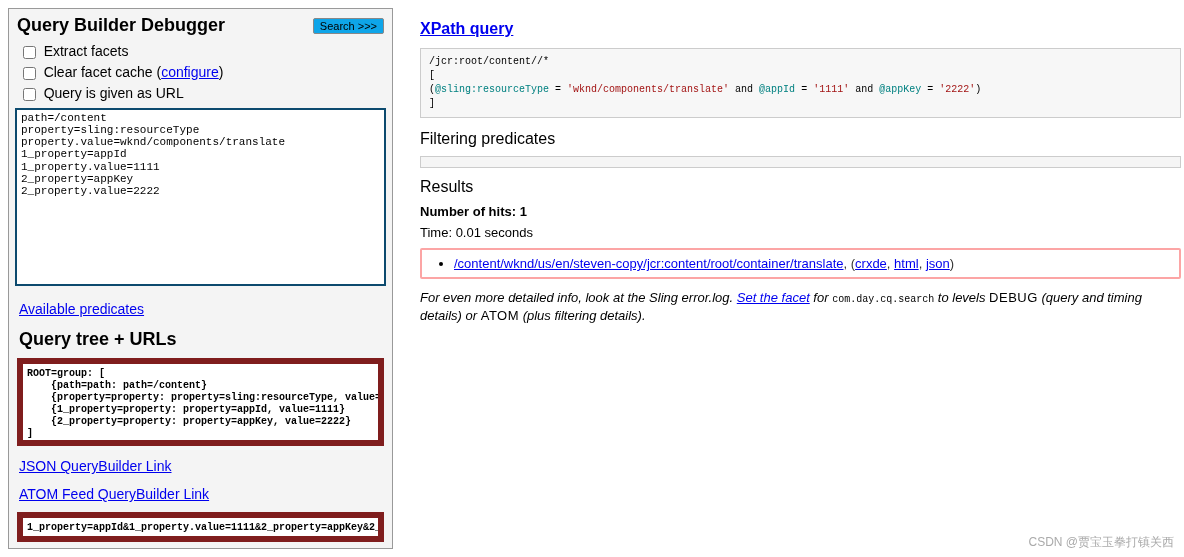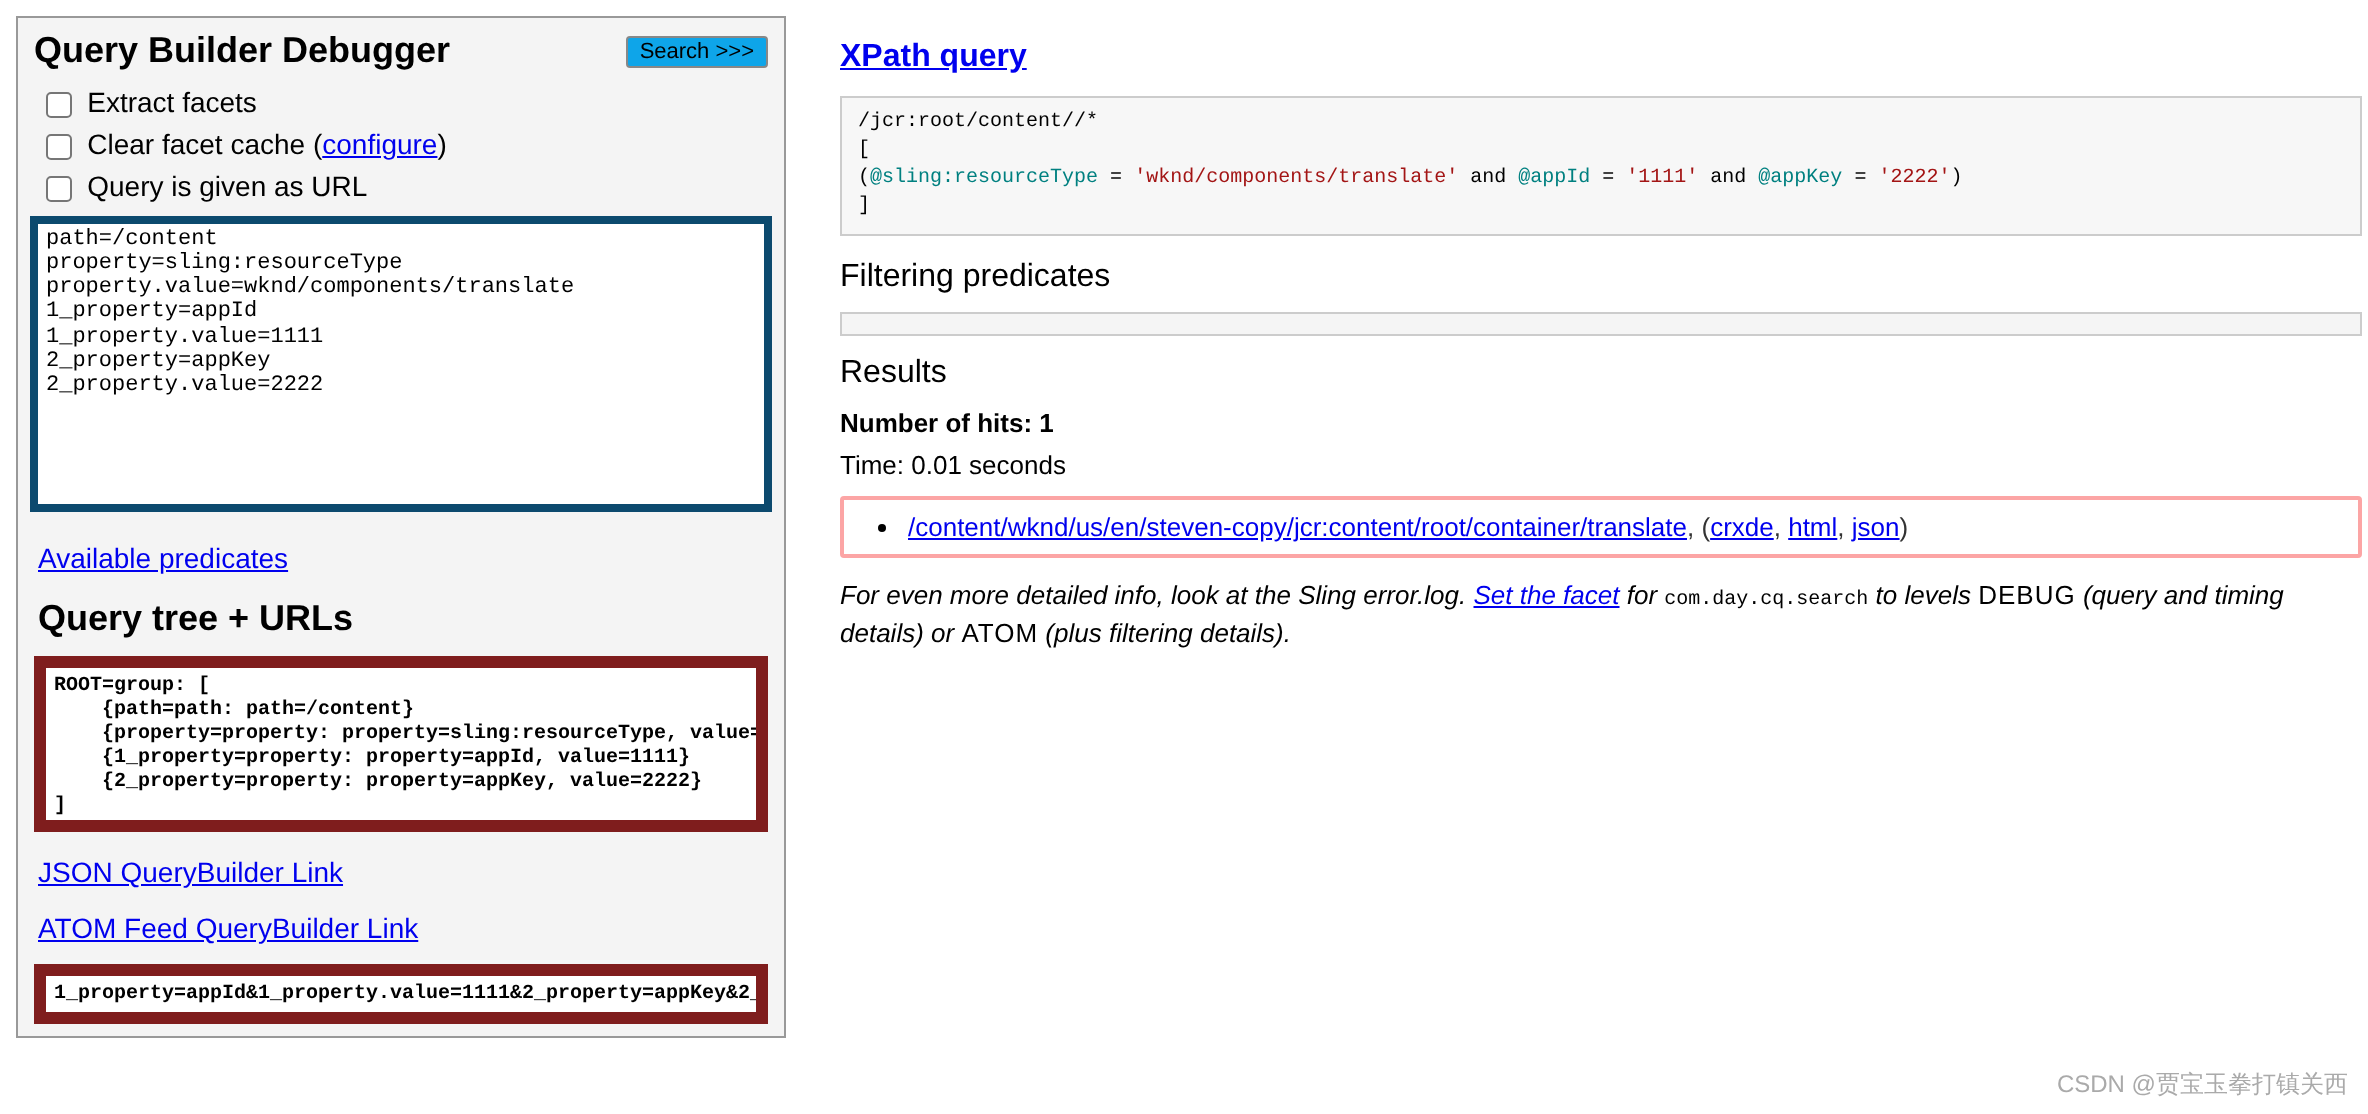--- a/index.html
+++ b/index.html
@@ -51,27 +51,27 @@
     }
     .checks {
       padding: 3px 10px 4px 10px;
       line-height: 1.5;
     }
     .checks label { font-size: 14px; margin-top: 12px; }
     .checks input[type="checkbox"] { margin-right: 4px; vertical-align: middle; }
     .cfg-link { color: #00e; text-decoration: underline; cursor: pointer; }
     .q-text {
       width: calc(100% - 12px);
-      height: 148px;
+      height: 178px;
       margin: 0 18px 6px 6px;
       font-family: "Courier New", monospace;
       font-size: 11px;
       line-height: 1.1;
       resize: none;
-      border: 4px solid #0c4a6e;
+      border: 2px solid #0c4a6e;
       padding: 2px 4px;
     }
     .avail-link, .json-link, .atom-link {
       display: block;
       padding: 6px 10px;
       color: #00e;
       text-decoration: underline;
       font-size: 14px;
     }
     .subtitle {

